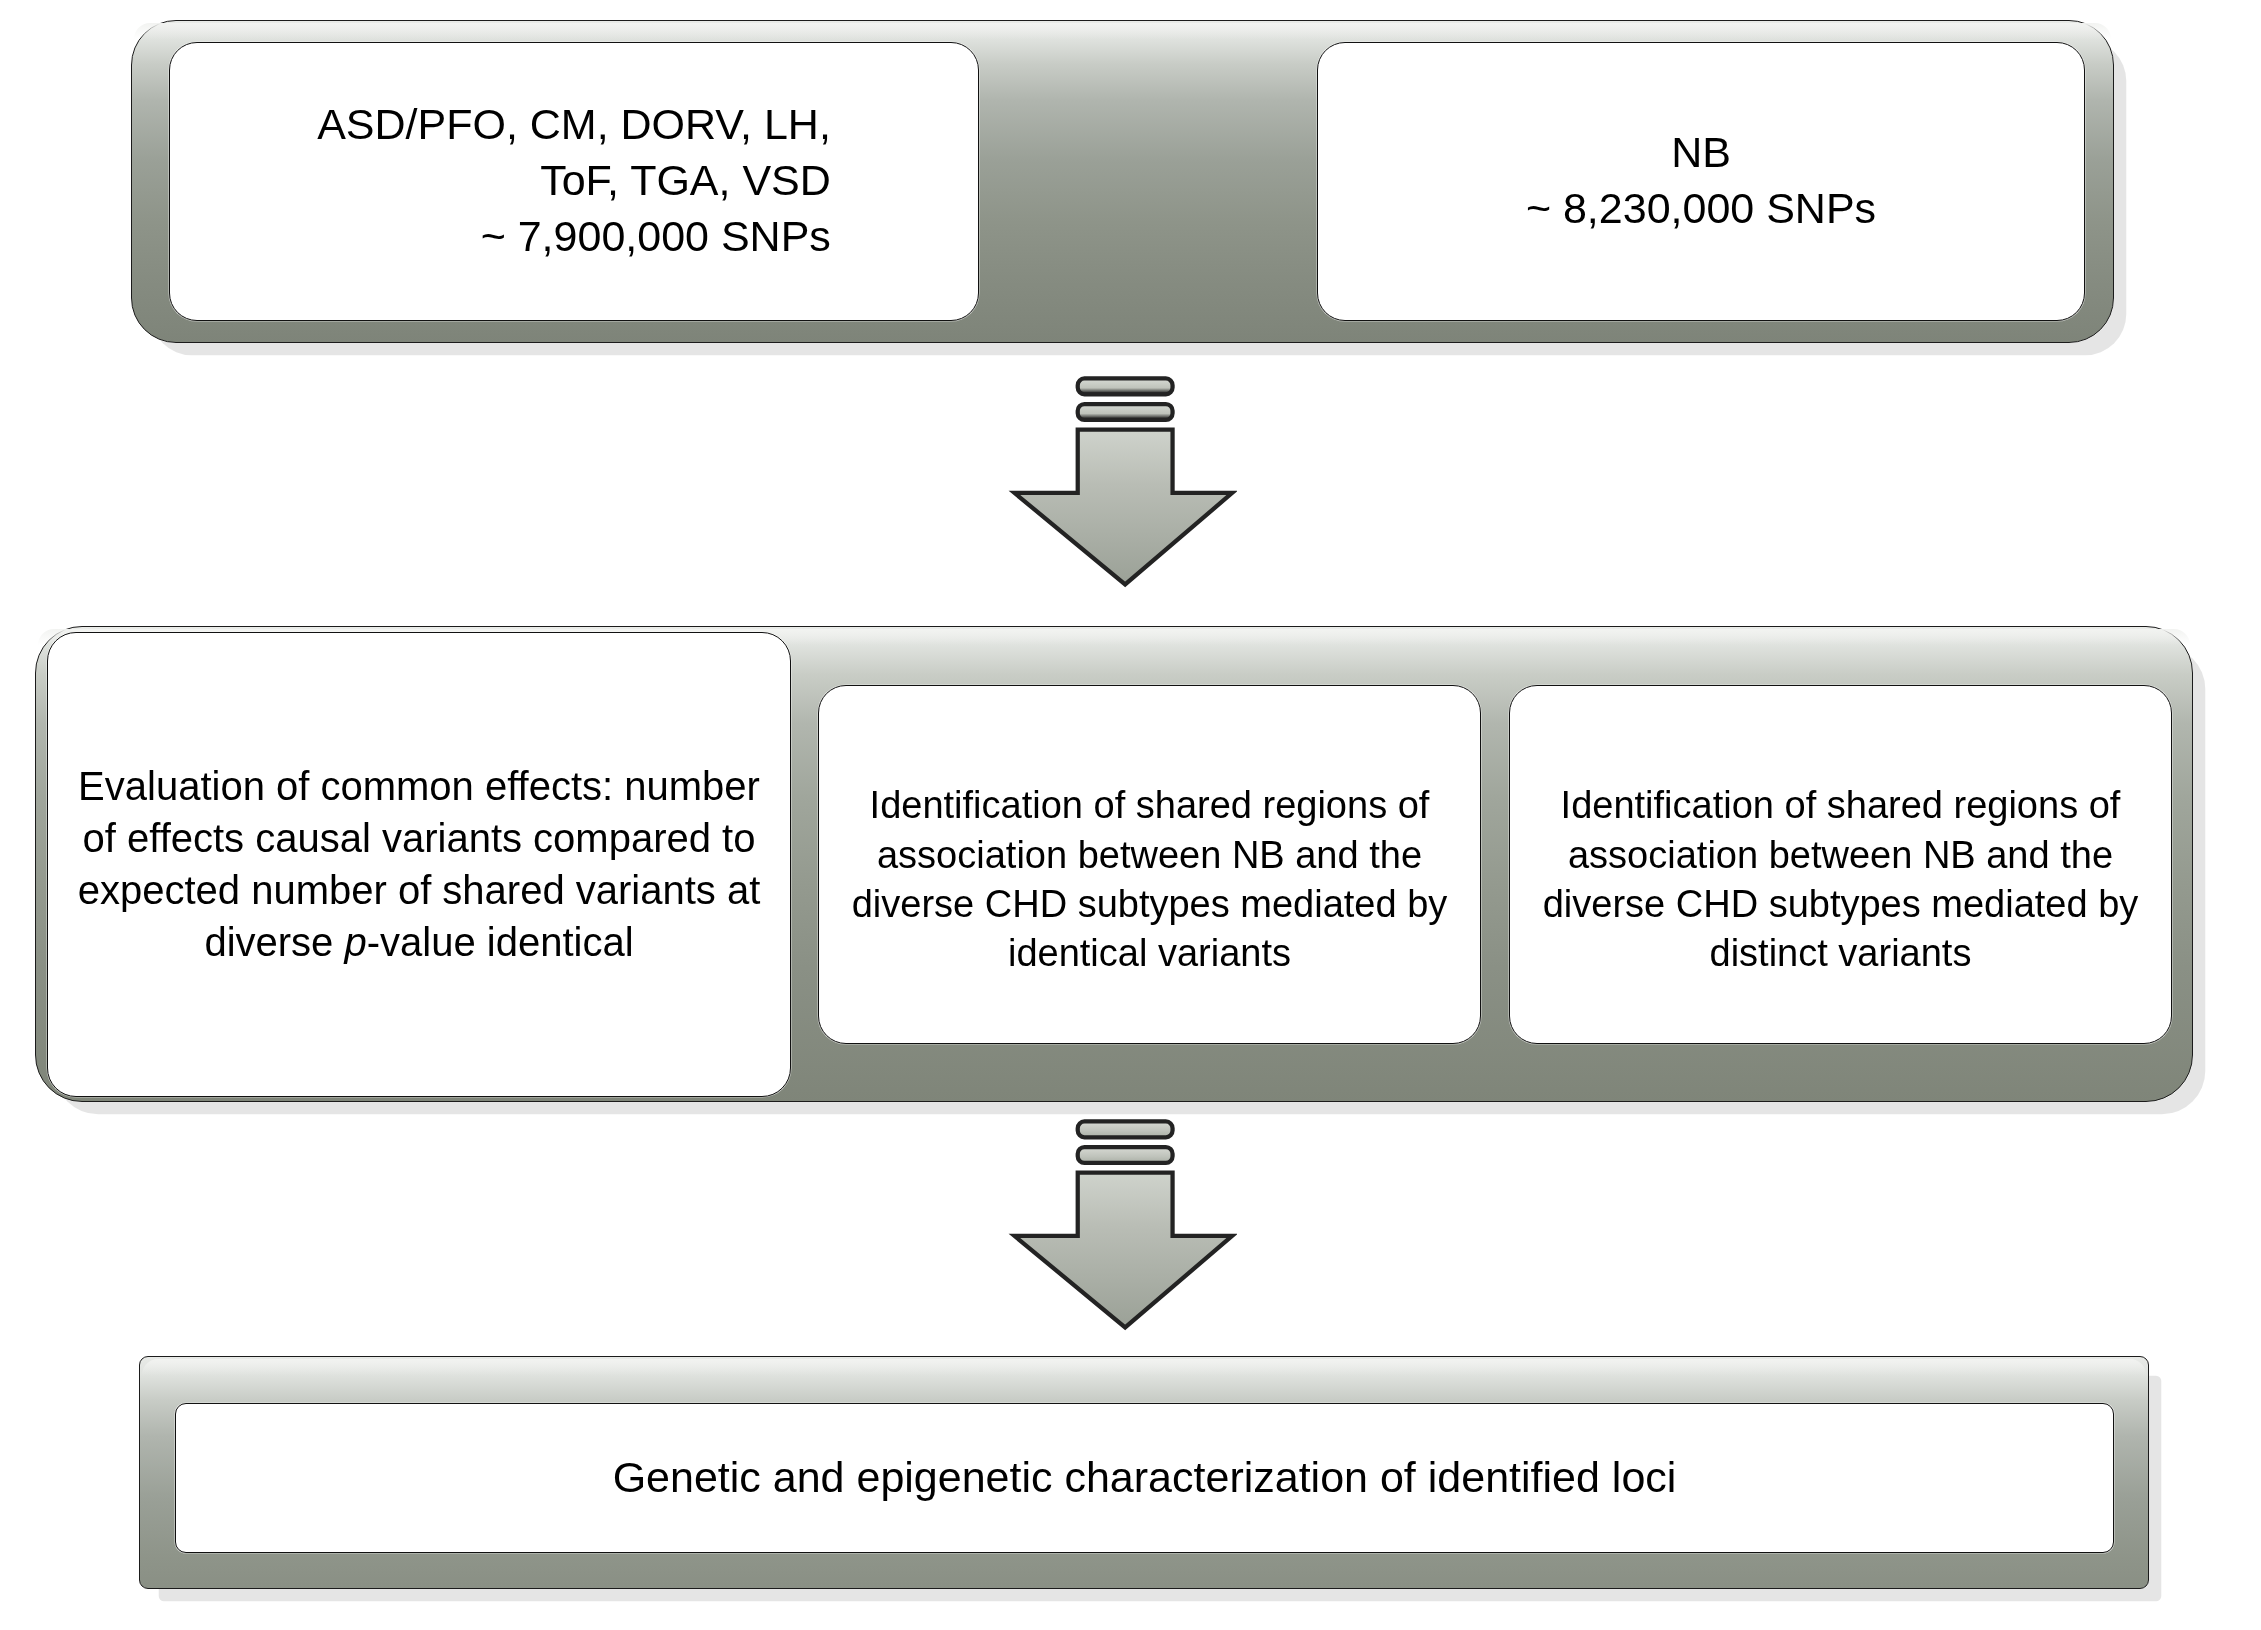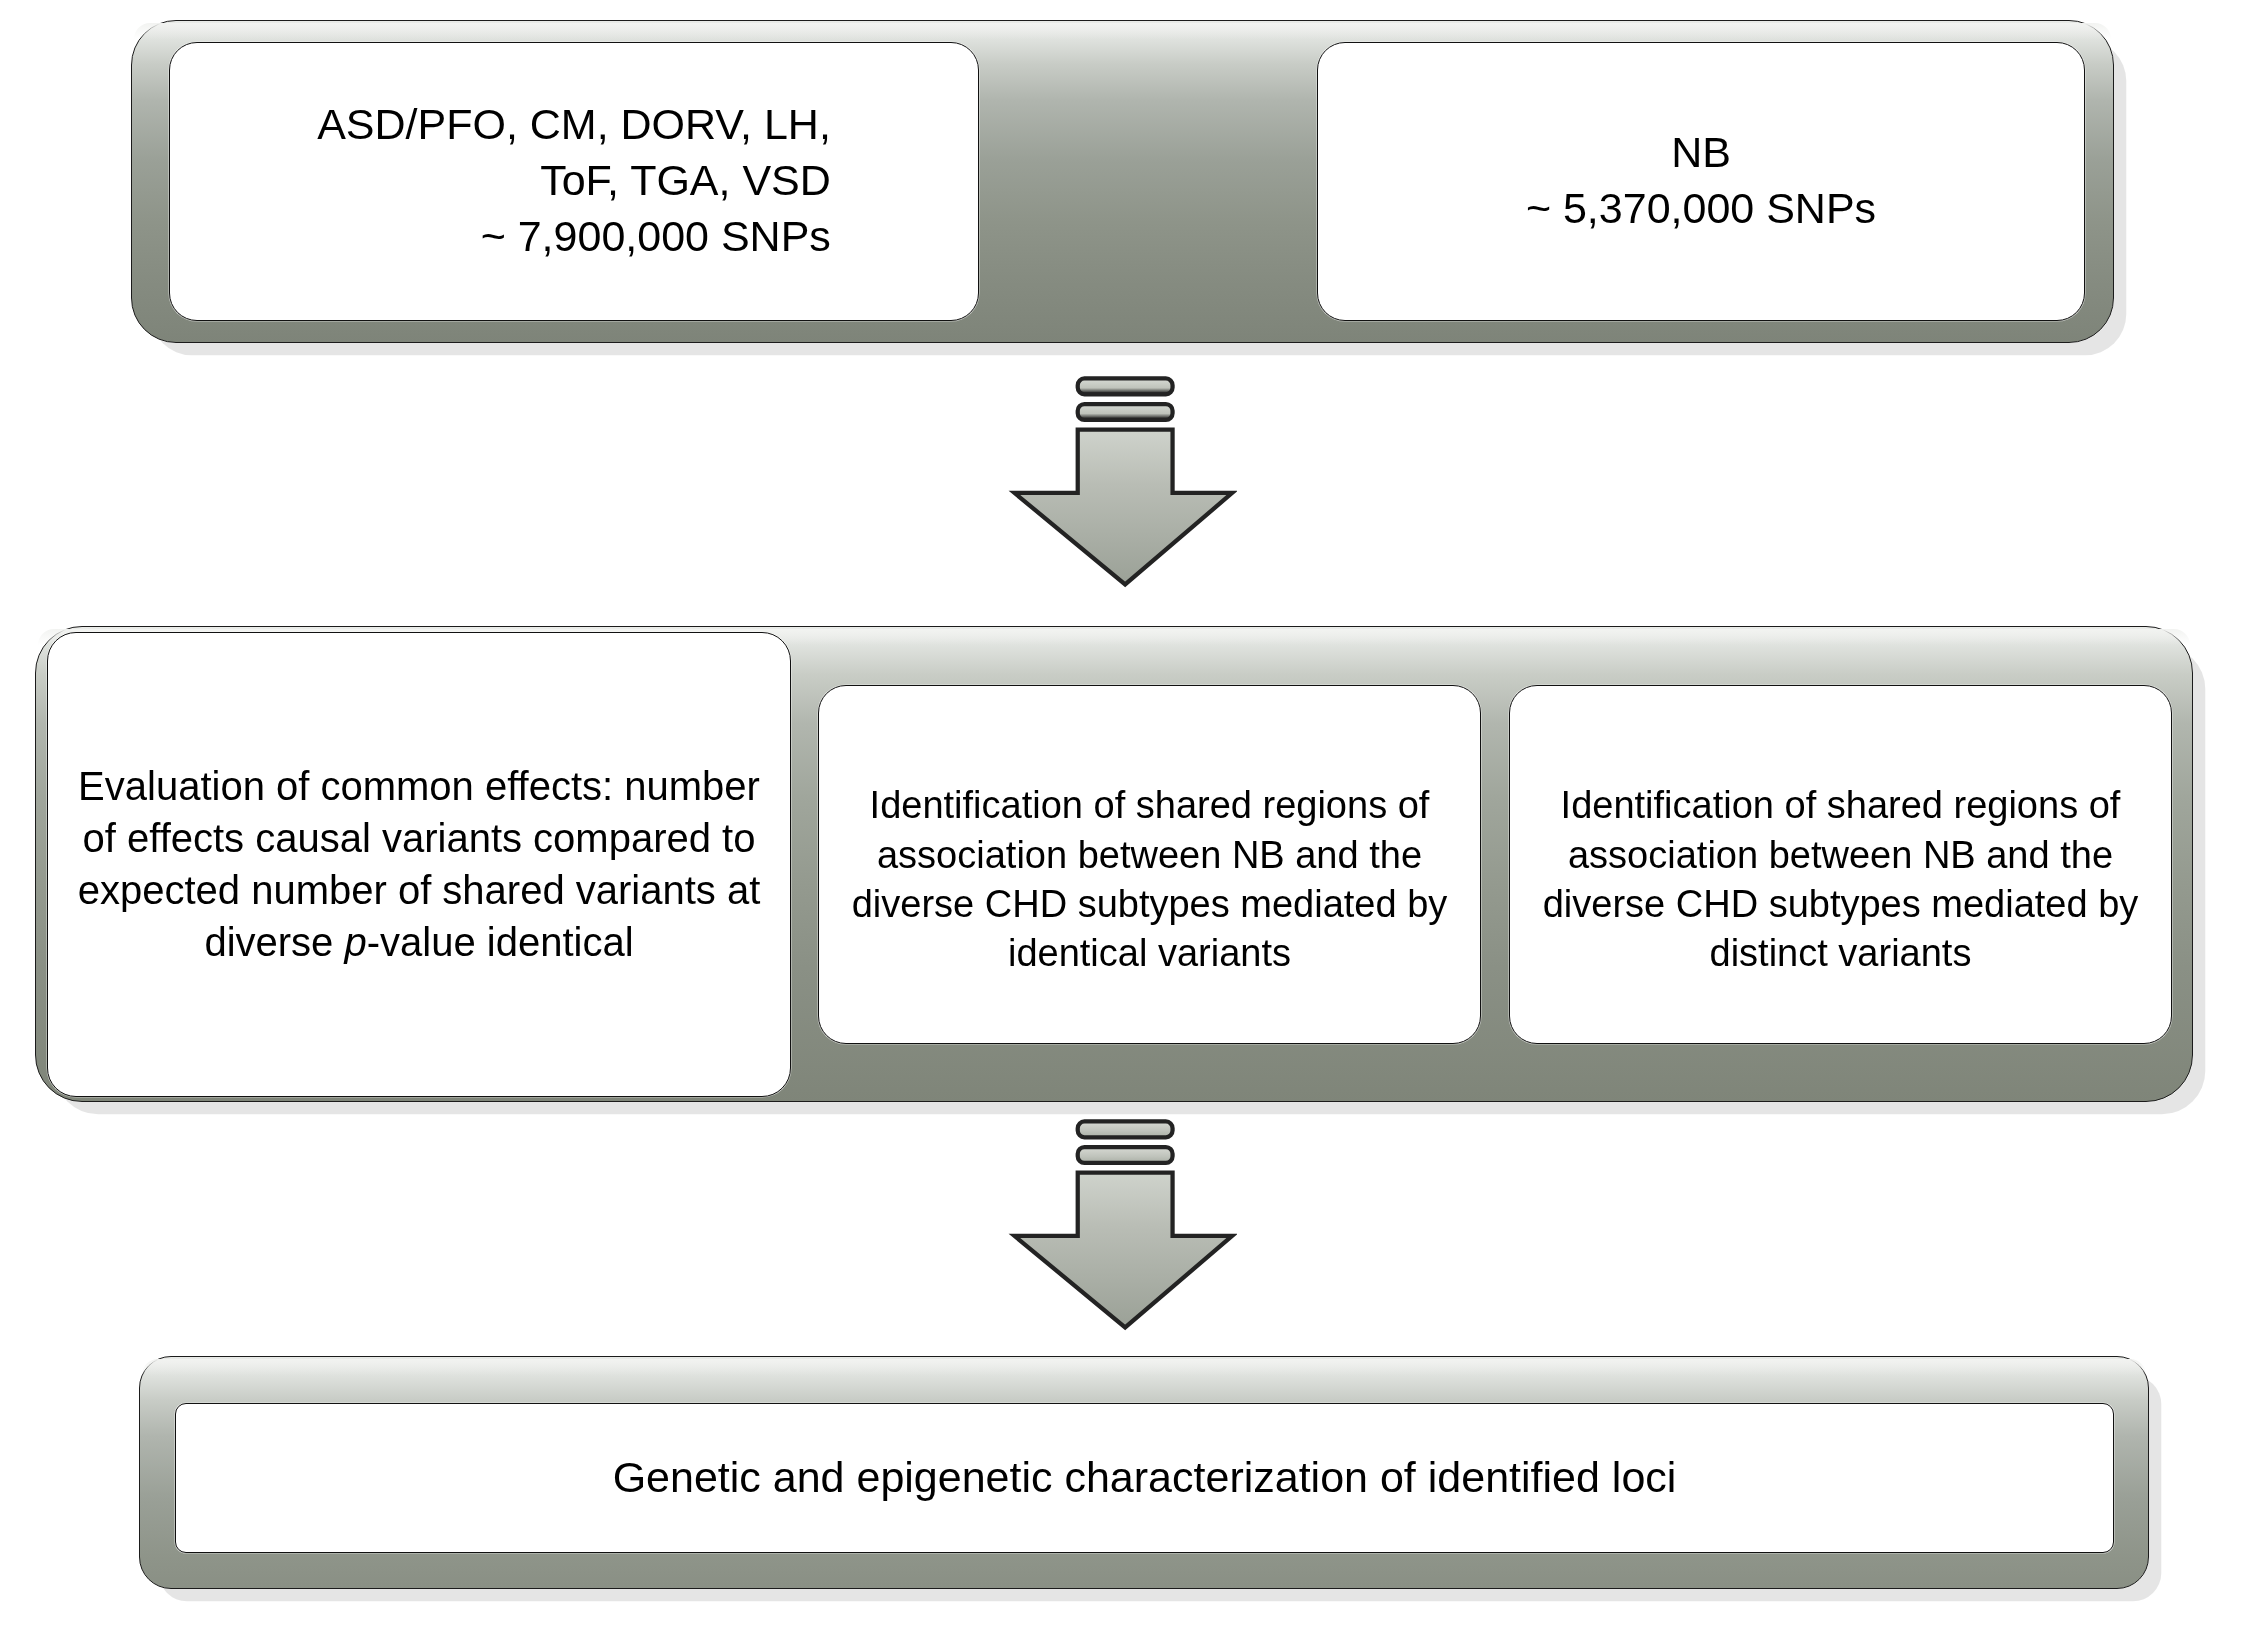--- a/index.html
+++ b/index.html
@@ -87,21 +87,21 @@
   }
   #r2-panel-1{ left:11px; top:4.9px; width:744px; height:465px; border-radius:29px;}
   #r2-panel-2{ left:782px; top:58px; width:663px; height:359px;}
   #r2-panel-3{ left:1473px; top:58px; width:663px; height:359px;}
   #r2-panel-1 .txt{ font-size:40px; padding:0 8.5px;}
   #r2-panel-2 .txt,
   #r2-panel-3 .txt{ font-size:38px;margin-top:31px;}
   .ital{ font-style:italic;}
 
   
-  #row3{ left:139px; top:1356px; width:2010px; height:233px; border-radius:32px;
+  #row3{ left:139px; top:1356px; width:2010px; height:233px; border-radius:9px;
     background:
       linear-gradient(to bottom,
         #eceee b 0px,
         #e3e5e1 14.6px,
         #cfd3cb 37px,
         #b7bcb3 67px,
         #a3a99e 110px,
         #959b8f 152px,
         #898f83 195px,
         #808678 100%);
@@ -125,21 +125,21 @@
 <div id="stage">
 
   <div class="container" id="row1">
     <div class="panel" id="r1-panel-1">
       <div class="txt">ASD/PFO, CM, DORV, LH,
 ToF, TGA, VSD
 ~ 7,900,000 SNPs</div>
     </div>
     <div class="panel" id="r1-panel-2">
       <div class="txt">NB
-~ 5,370,000 SNPs</div>
+~ 8,230,000 SNPs</div>
     </div>
   </div>
 
   <div class="arrow-group" id="arrow1">
     <svg viewBox="0 0 380 348" preserveAspectRatio="none">
       <defs>
         <linearGradient id="agrad1" x1="0" y1="0" x2="0" y2="1">
           <stop offset="0%" stop-color="#cfd3cc"></stop>
           <stop offset="35%" stop-color="#b9bdb5"></stop>
           <stop offset="100%" stop-color="#9ba197"></stop>

